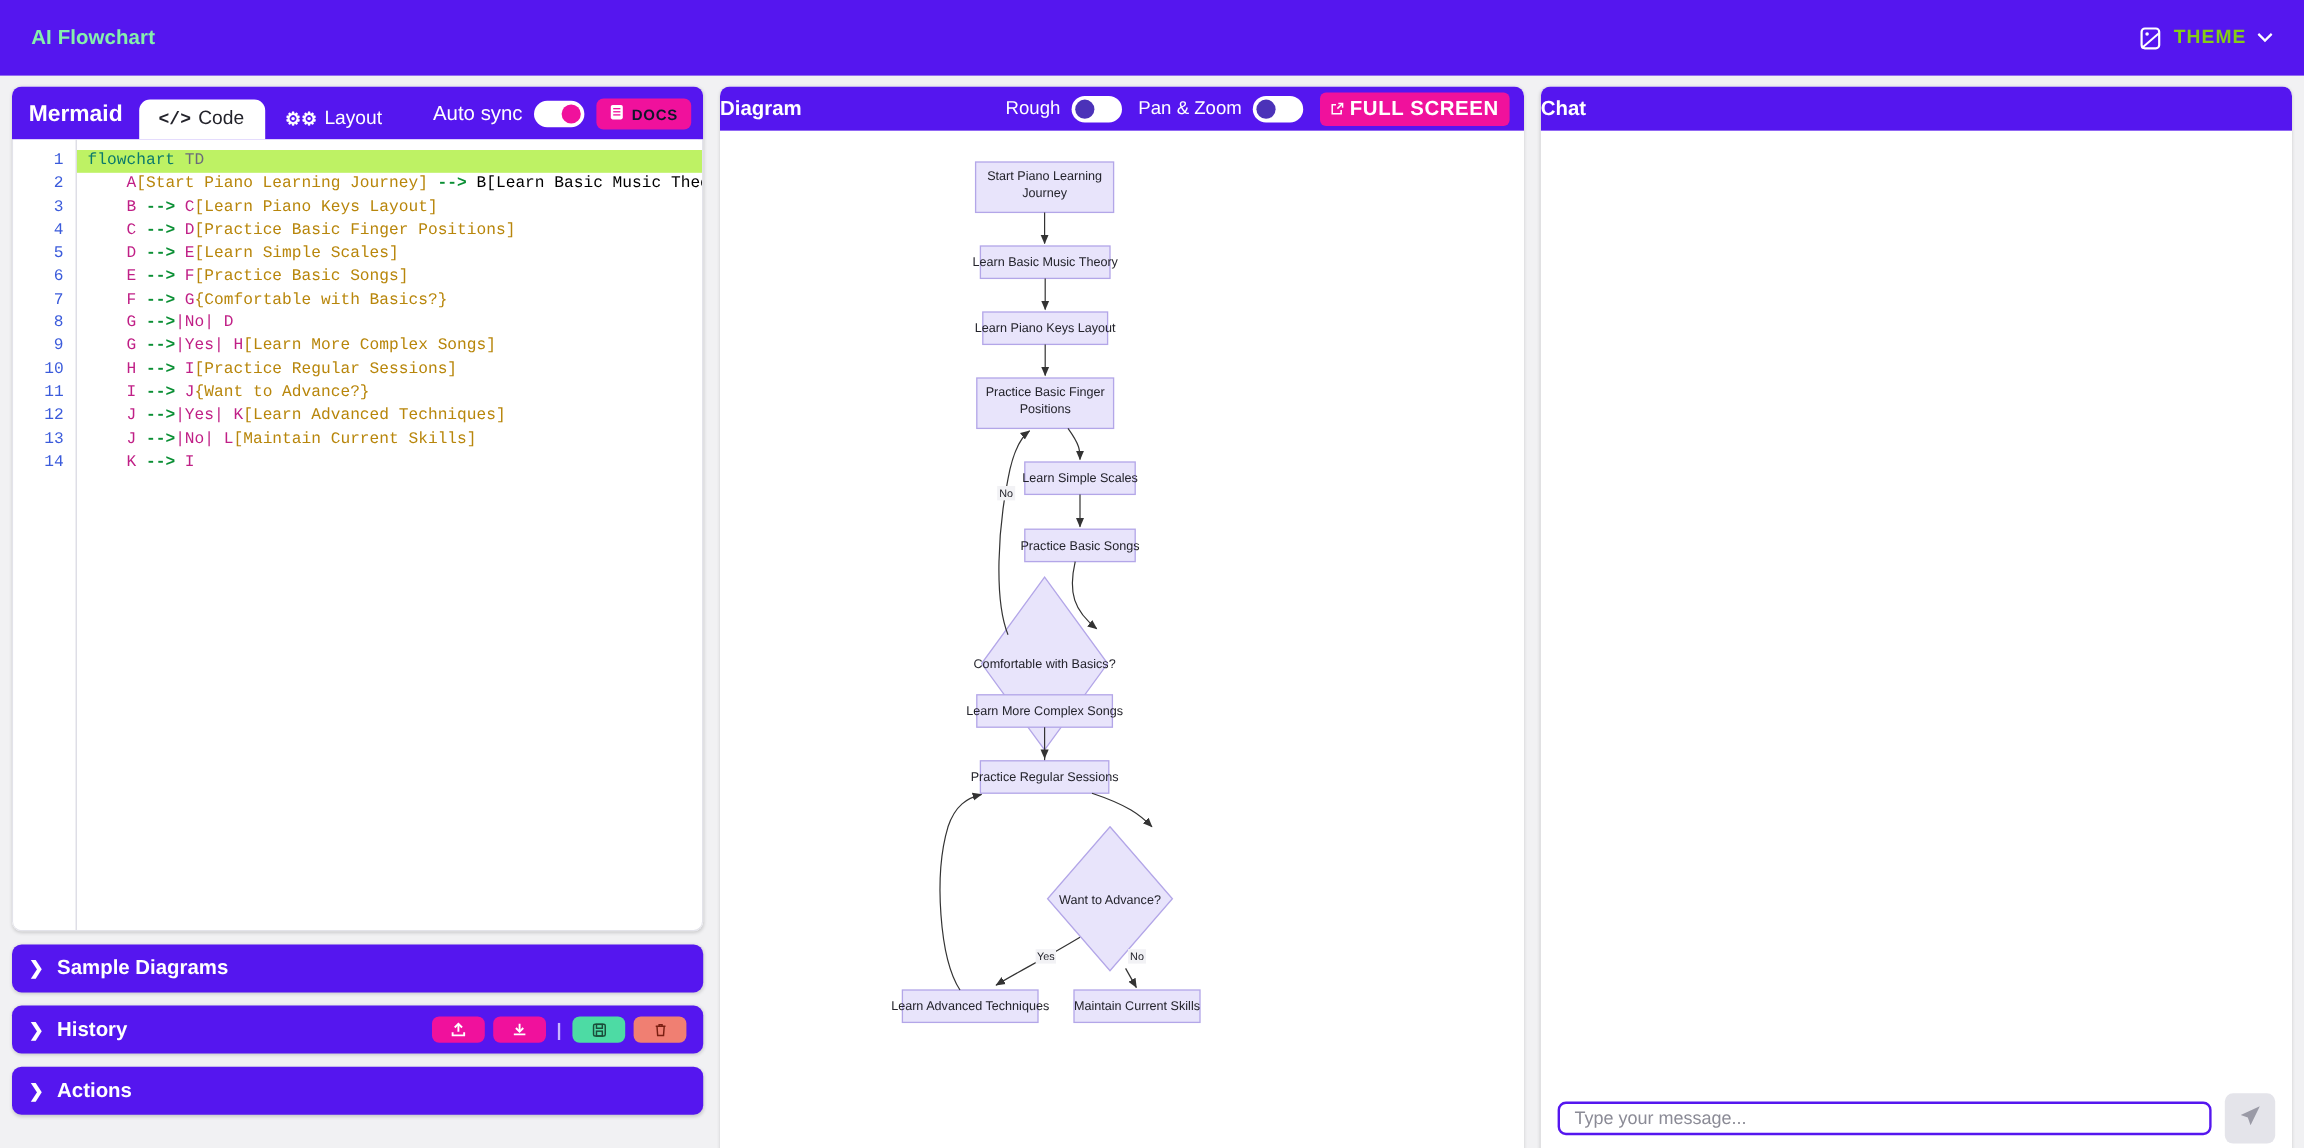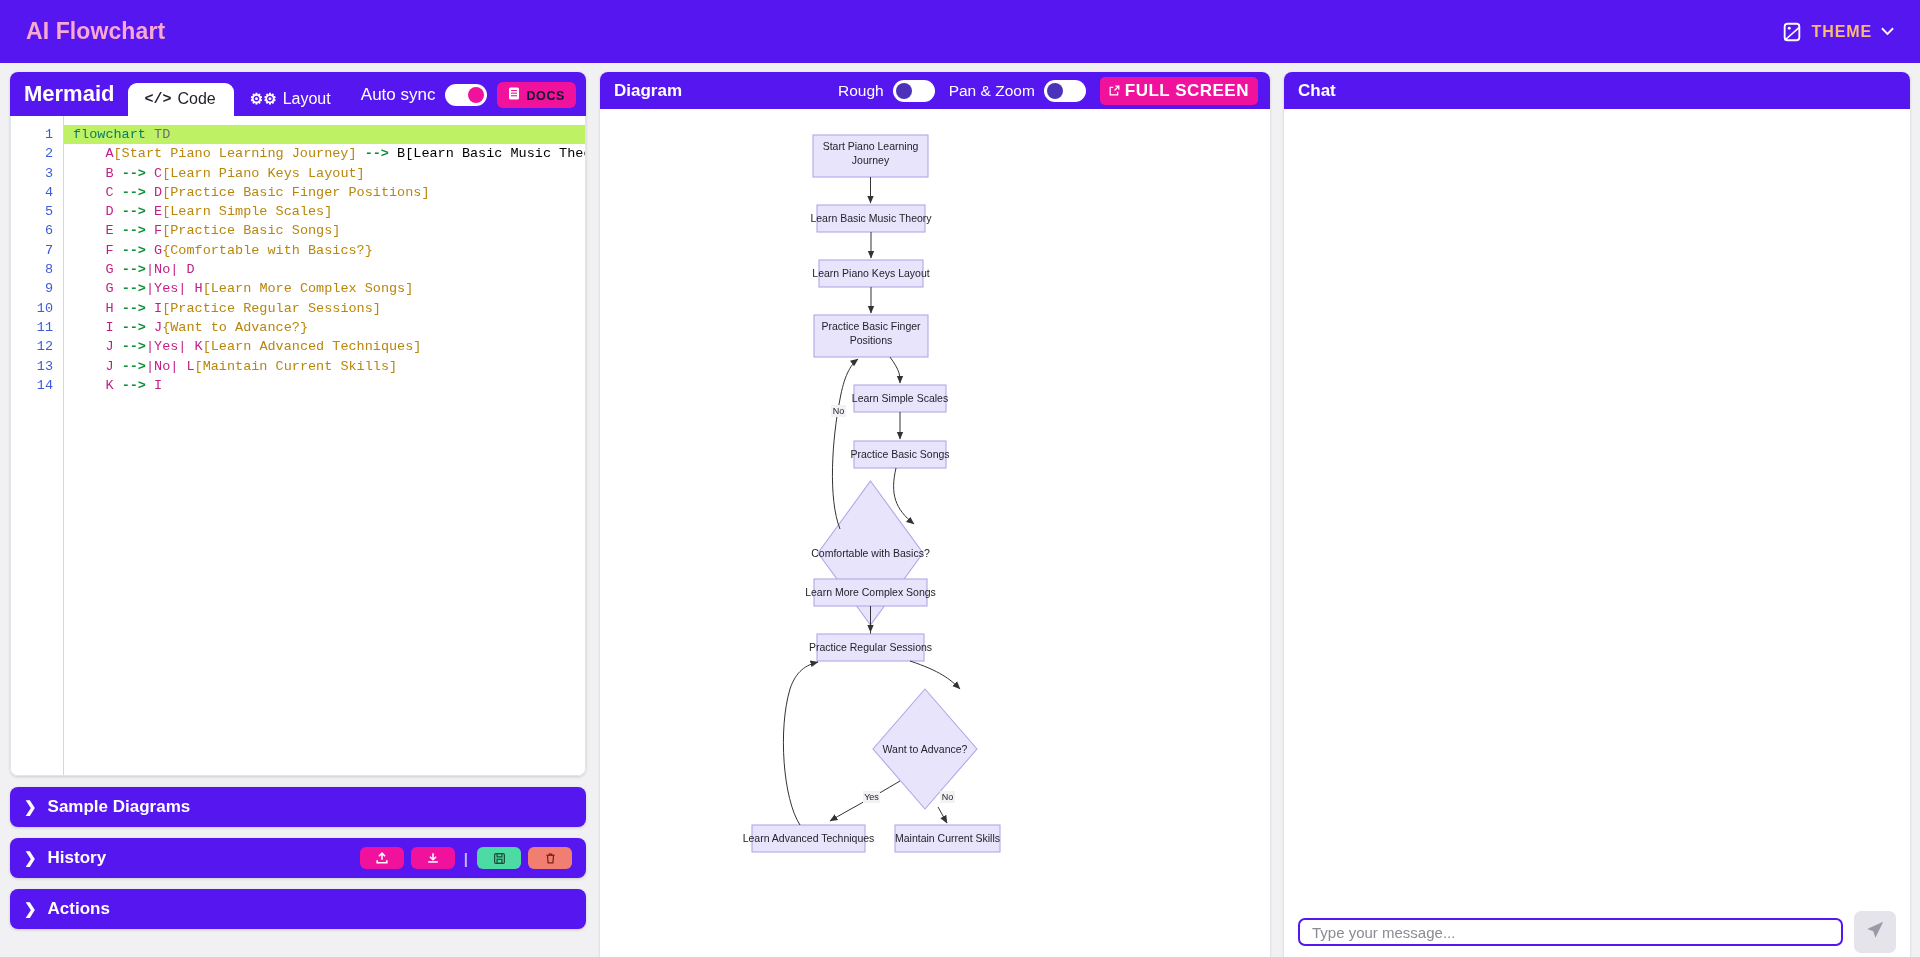--- a/index.html
+++ b/index.html
@@ -12,26 +12,26 @@
 
   
   #topbar {
     height: 63px; width: 100%;
     background: #5516ef;
     display: flex; align-items: center;
     justify-content: space-between;
     padding: 0 26px;
   }
   #app-title {
-    color: #f9a8d4; font-size: 23px; font-weight: bold;
+    color: #86efac; font-size: 17px; font-weight: bold;
     letter-spacing: .1px;
   }
   #theme-btn {
     display: flex; align-items: center; gap: 9px;
-    color: #fdba74; font-size: 16px; font-weight: bold;
+    color: #84cc16; font-size: 16px; font-weight: bold;
     letter-spacing: .9px; cursor: pointer;
   }
   #theme-btn svg { display:block; }
 
   
   #workspace {
     display: flex; gap: 14px;
     padding: 9px 10px 0 10px;
     height: calc(957px - 63px);
     align-items: flex-start;
@@ -58,21 +58,21 @@
     box-shadow: 0 1px 3px rgba(0,0,0,.16);
     display: flex; flex-direction: column;
   }
   #editor-tabbar {
     background: #5516ef; height: 44px;
     display: flex; align-items: flex-end;
     padding: 0 10px 0 14px;
     position: relative;
   }
   #mermaid-label {
-    color: #fff; font-size: 22px; font-weight: bold;
+    color: #fff; font-size: 19px; font-weight: bold;
     padding-bottom: 9px; margin-right: 14px;
   }
   .tab {
     display: flex; align-items: center; gap: 6px;
     font-size: 16px; padding: 7px 18px 8px 16px;
     cursor: pointer; border-radius: 9px 9px 0 0;
     color: #ffffff;
   }
   .tab.active { background: #ffffff; color: #23232b; font-weight: normal; }
   .tab .tab-icon { font-weight: bold; font-size: 15px; }
@@ -160,21 +160,21 @@
   .icon-btn.red { background: #f07f72; }
   .sep { color: #c9b6ff; margin: 0 2px; font-size: 15px; }
 
   
   #diagram-panel {
     width: 670px; flex: 0 0 670px; height: 895px;
   }
   .panel-head {
     background: #5516ef; color: #fff;
     height: 37px; display: flex; align-items: center;
-    padding: 0 12px 0 14px; gap: 14px;
+    padding: 0 12px 0 0; gap: 14px;
   }
   .panel-head .ptitle { font-size: 17px; font-weight: bold; }
   .head-ctl { display: flex; align-items: center; gap: 9px; font-size: 15.5px; }
   #fs-btn {
     background: #f0119c; color: #fff; border-radius: 5px;
     padding: 4px 9px; font-size: 17px; font-weight: bold;
     letter-spacing: .5px; display: flex; align-items: center; gap: 5px;
     cursor: pointer;
   }
   #diagram-canvas {

